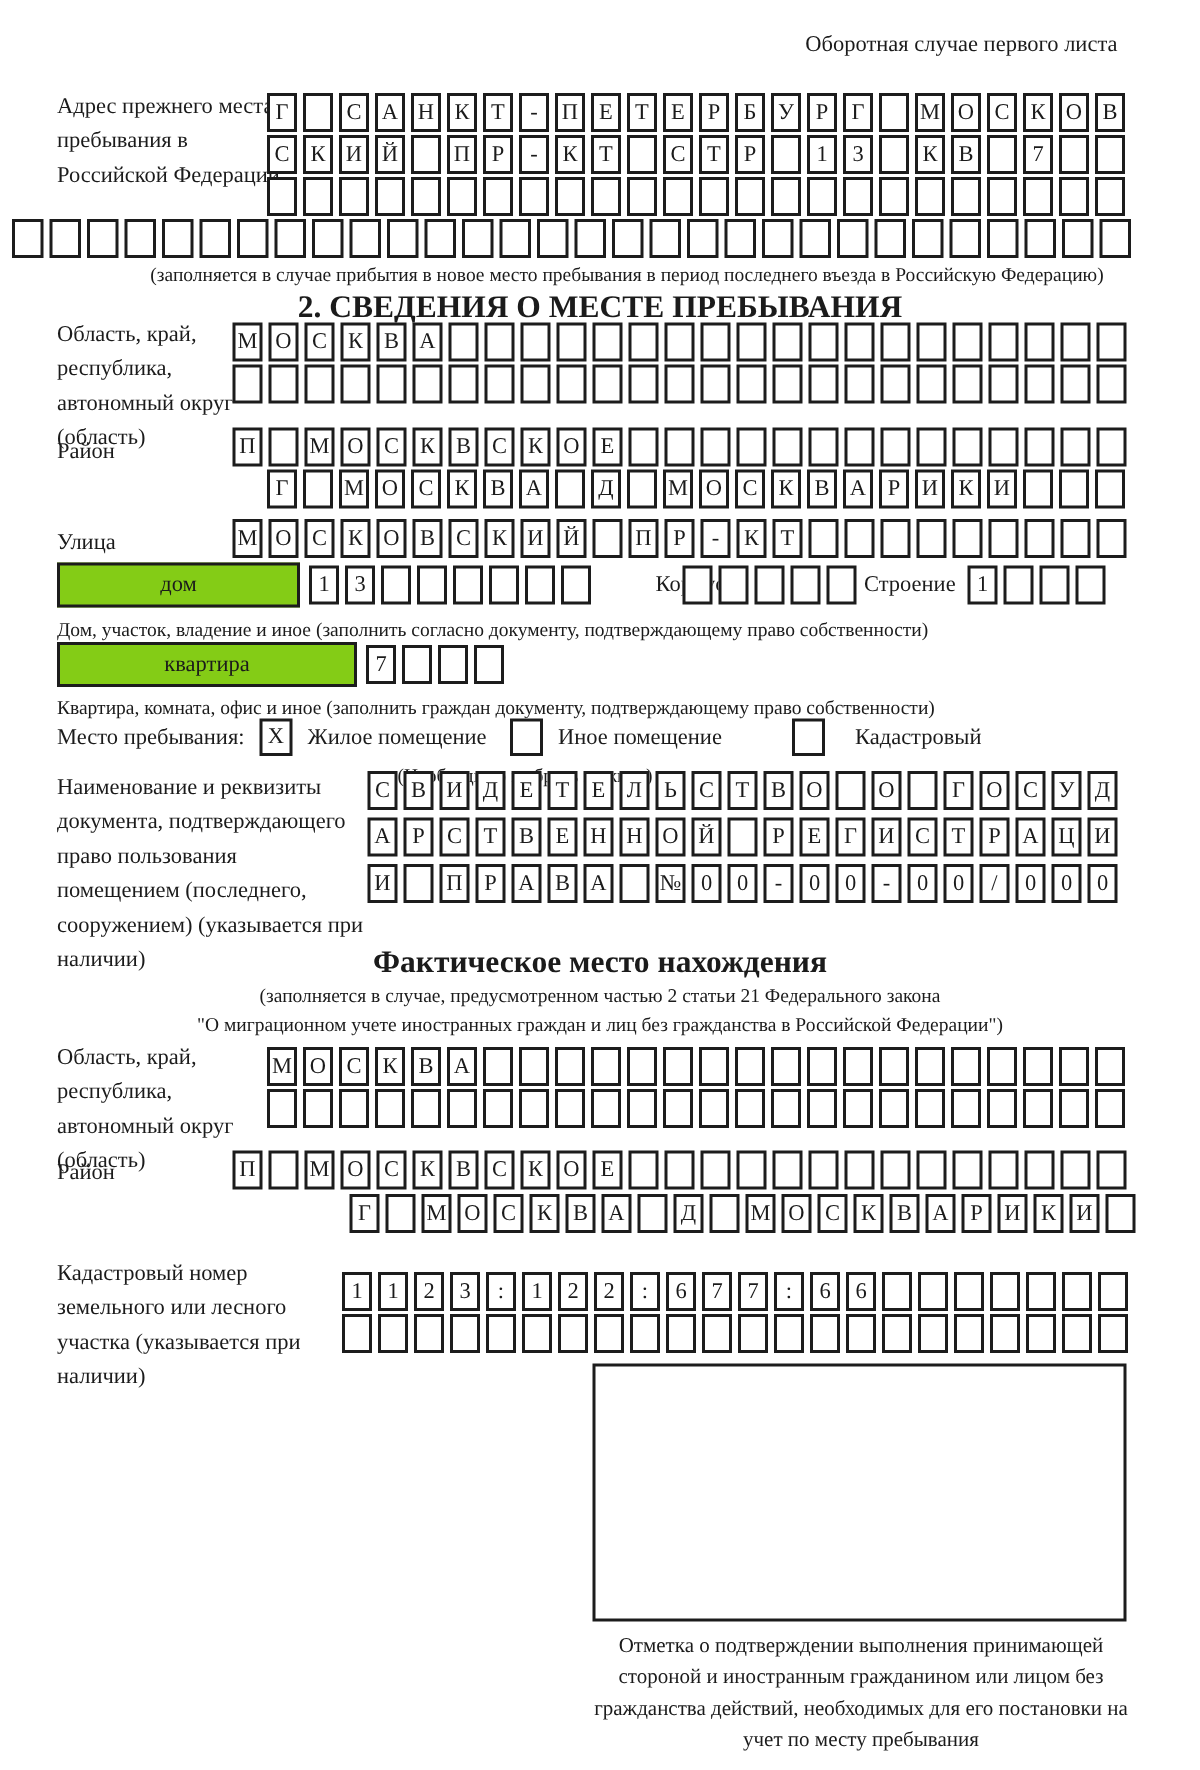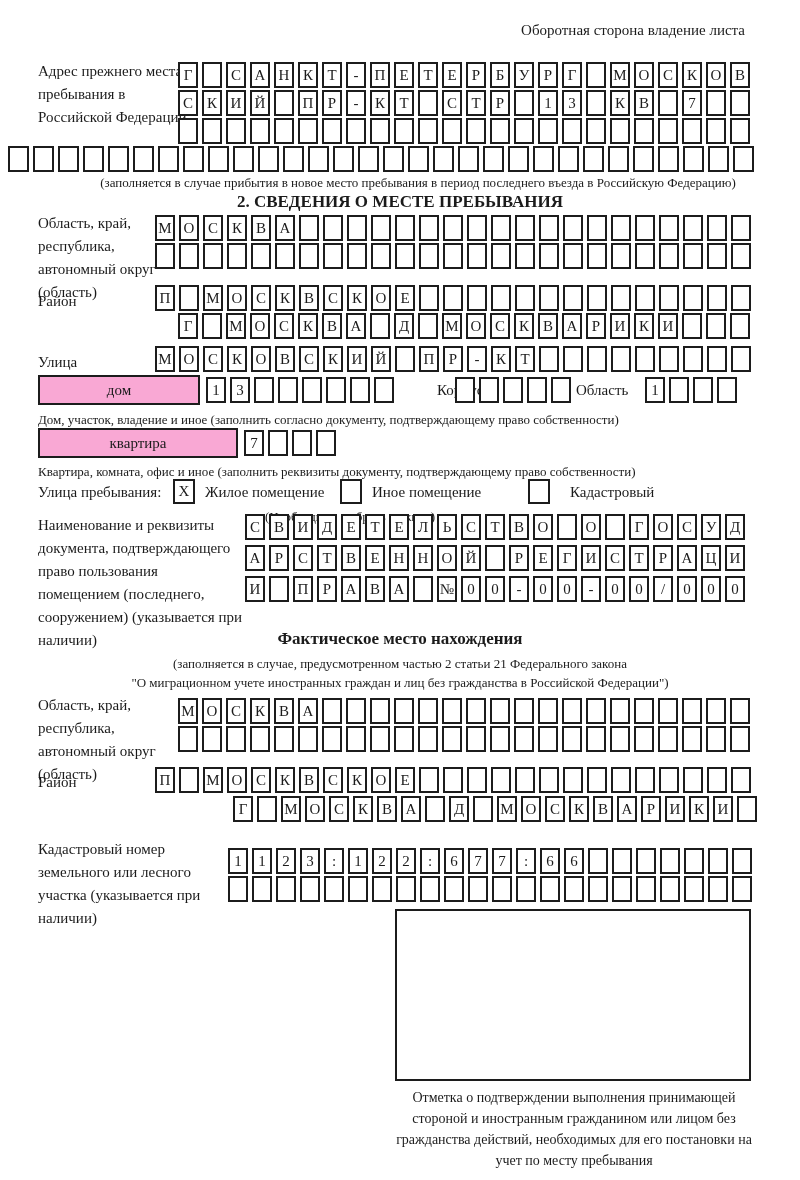--- a/index.html
+++ b/index.html
@@ -7,57 +7,57 @@
     position:relative;
     width:800px;height:1180px;
     background:#ffffff;
     font-family:"Liberation Serif","DejaVu Serif",serif;
     color:#1b1b1b;
     overflow:hidden;
   }
   .abs{position:absolute;}
   .label{font-size:15px;line-height:23px;}
   .note{font-size:13px;line-height:19px;}
-  .heading{font-weight:bold;font-size:17px;width:100%;text-align:center;}
+  .heading{font-weight:bold;font-size:21px;width:100%;text-align:center;}
   .center{width:100%;text-align:center;}
   .cellrow{display:flex;gap:4px;}
   .cell{
     width:20px;height:26px;
     box-sizing:border-box;
     border:2px solid #1c1c1c;
     display:flex;align-items:center;justify-content:center;
     font-size:15px;line-height:1;
     background:#fff;
   }
   .cellrow.wide .cell{width:21px;}
   .labelbox{
     box-sizing:border-box;
     border:2px solid #1c1c1c;
     display:flex;align-items:center;justify-content:center;
-    font-size:15px;background:#f9a8d4;
+    font-size:15px;background:#84cc16;
   }
   .checkbox{
     width:22px;height:25px;
     box-sizing:border-box;
     border:2px solid #1c1c1c;
     display:flex;align-items:center;justify-content:center;
     font-size:15px;background:#fff;
   }
   .markbox{
     box-sizing:border-box;
     border:2px solid #1c1c1c;
     background:#fff;
   }
 </style>
 </head>
 <body>
 
 <div class="page">
 
-  <div class="abs" style="right:55px;top:22px;font-size:15px;">Оборотная сторона владение листа</div>
+  <div class="abs" style="right:55px;top:22px;font-size:15px;">Оборотная случае первого листа</div>
 
   <div class="abs label" style="left:38px;top:60px;width:150px;">Адрес прежнего места пребывания в Российской Федерации</div>
   <div class="abs cellrow" style="left:178px;top:62px;">
       <span class="cell">Г</span>
       <span class="cell"></span>
       <span class="cell">С</span>
       <span class="cell">А</span>
       <span class="cell">Н</span>
       <span class="cell">К</span>
       <span class="cell">Т</span>
@@ -320,39 +320,39 @@
       <span class="cell"></span>
     </div>
   <div class="abs label" style="left:416px;top:379px;margin-left:21px;">Корпус</div>
   <div class="abs cellrow" style="left:455px;top:377px;">
       <span class="cell"></span>
       <span class="cell"></span>
       <span class="cell"></span>
       <span class="cell"></span>
       <span class="cell"></span>
     </div>
-  <div class="abs label" style="left:576px;top:379px;">Область</div>
+  <div class="abs label" style="left:576px;top:379px;">Строение</div>
   <div class="abs cellrow" style="left:645px;top:377px;">
       <span class="cell">1</span>
       <span class="cell"></span>
       <span class="cell"></span>
       <span class="cell"></span>
     </div>
   <div class="abs labelbox" style="left:38px;top:428px;width:200px;height:30px;">квартира</div>
 
   <div class="abs note" style="left:38px;top:410px;">Дом, участок, владение и иное (заполнить согласно документу, подтверждающему право собственности)</div>
   <div class="abs cellrow" style="left:244px;top:430px;">
       <span class="cell">7</span>
       <span class="cell"></span>
       <span class="cell"></span>
       <span class="cell"></span>
     </div>
-  <div class="abs note" style="left:38px;top:462px;">Квартира, комната, офис и иное (заполнить реквизиты документу, подтверждающему право собственности)</div>
-
-  <div class="abs label" style="left:38px;top:481px;">Улица пребывания:</div>
+  <div class="abs note" style="left:38px;top:462px;">Квартира, комната, офис и иное (заполнить граждан документу, подтверждающему право собственности)</div>
+
+  <div class="abs label" style="left:38px;top:481px;">Место пребывания:</div>
   <div class="abs checkbox" style="left:173px;top:479px;">X</div>
   <div class="abs label" style="left:205px;top:481px;">Жилое помещение</div>
   <div class="abs checkbox" style="left:340px;top:479px;"></div>
   <div class="abs label" style="left:372px;top:481px;">Иное помещение</div>
   <div class="abs checkbox" style="left:528px;top:479px;"></div>
   <div class="abs label" style="left:570px;top:481px;">Кадастровый</div>
   <div class="abs note" style="left:200px;top:507px;width:300px;text-align:center;">(Необходимо выбрать нужное)</div>
 
   <div class="abs label" style="left:38px;top:514px;width:205px;">Наименование и реквизиты документа, подтверждающего право пользования помещением (последнего, сооружением) (указывается при наличии)</div>
   <div class="abs cellrow" style="left:245px;top:514px;">

